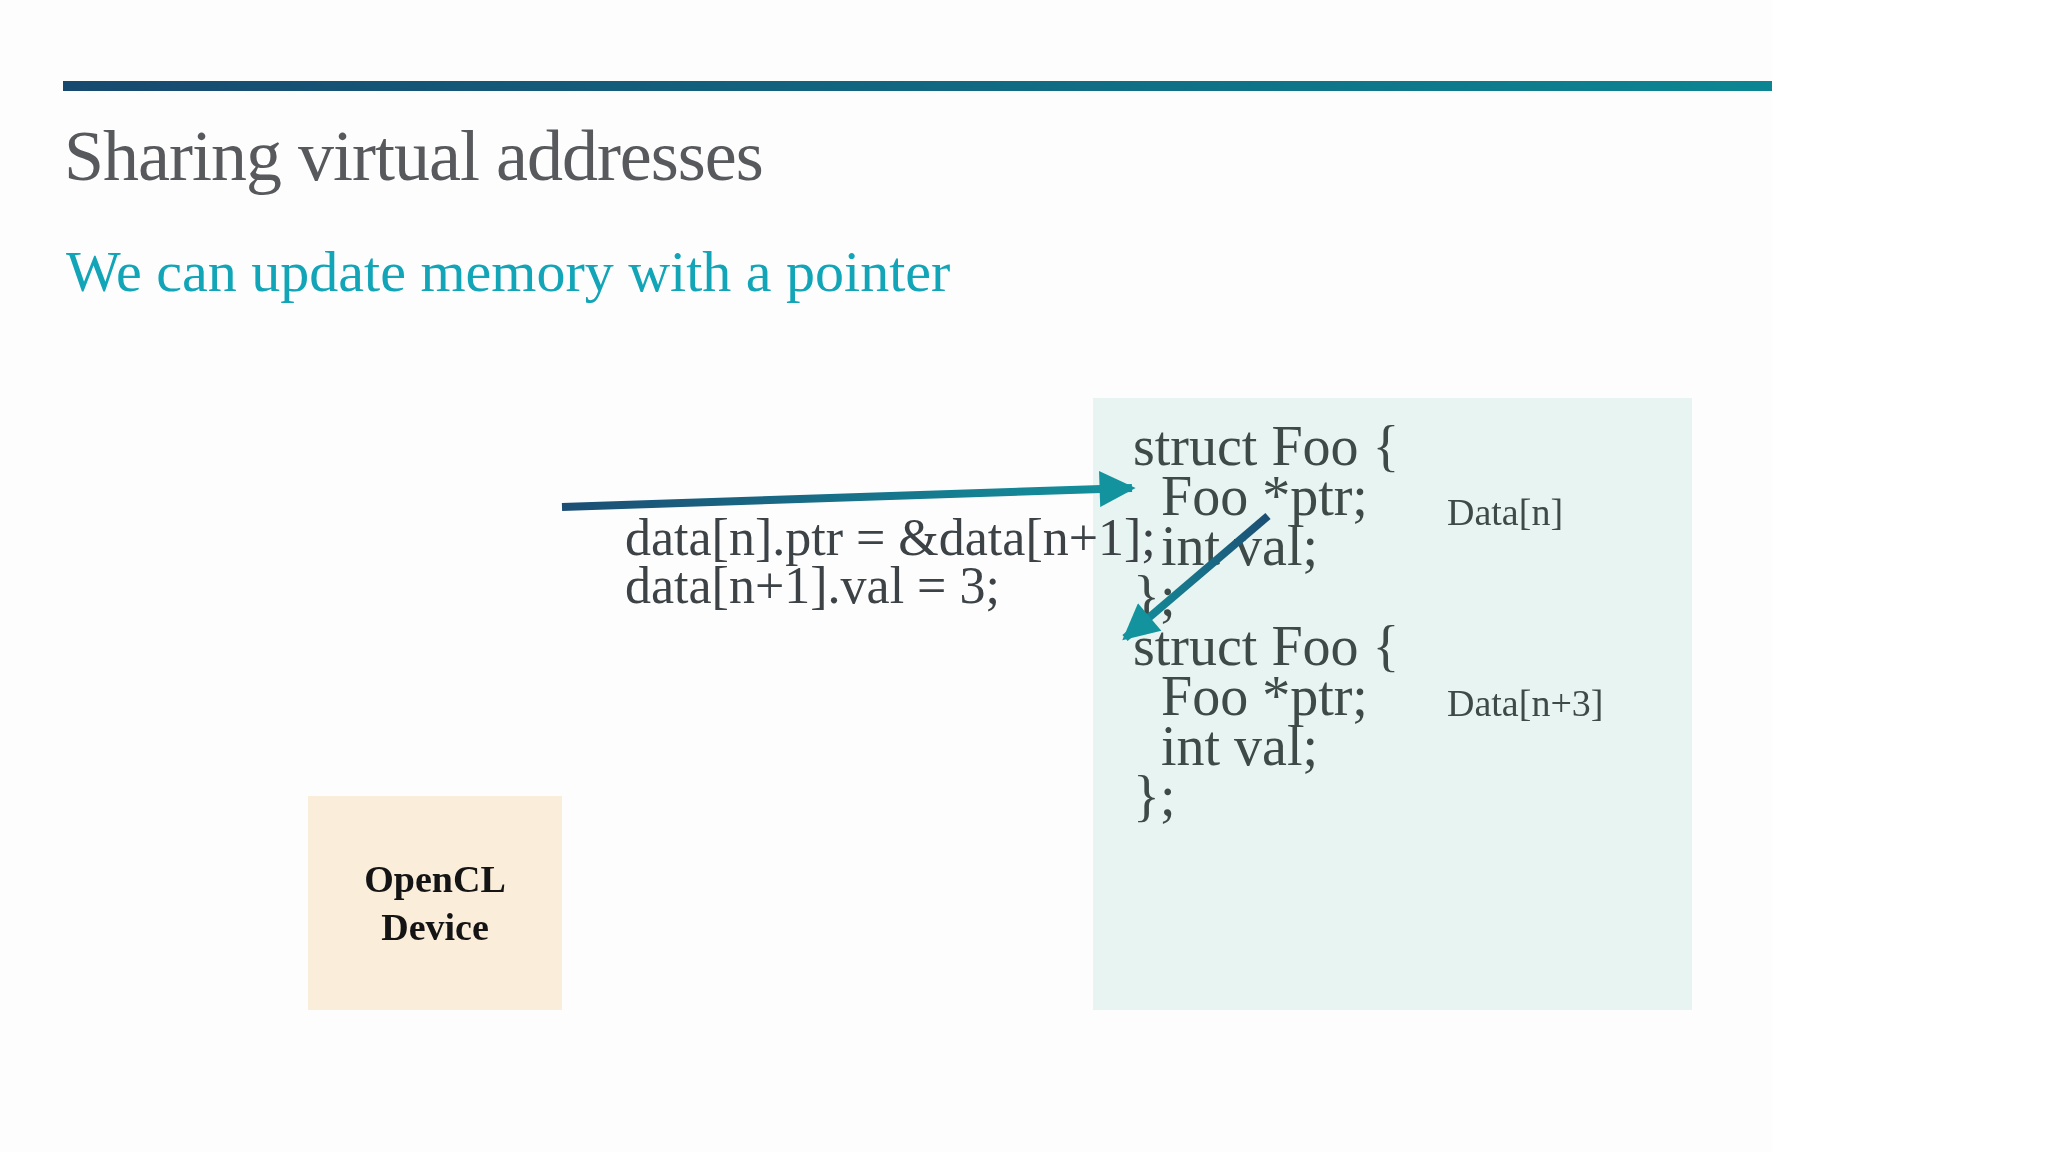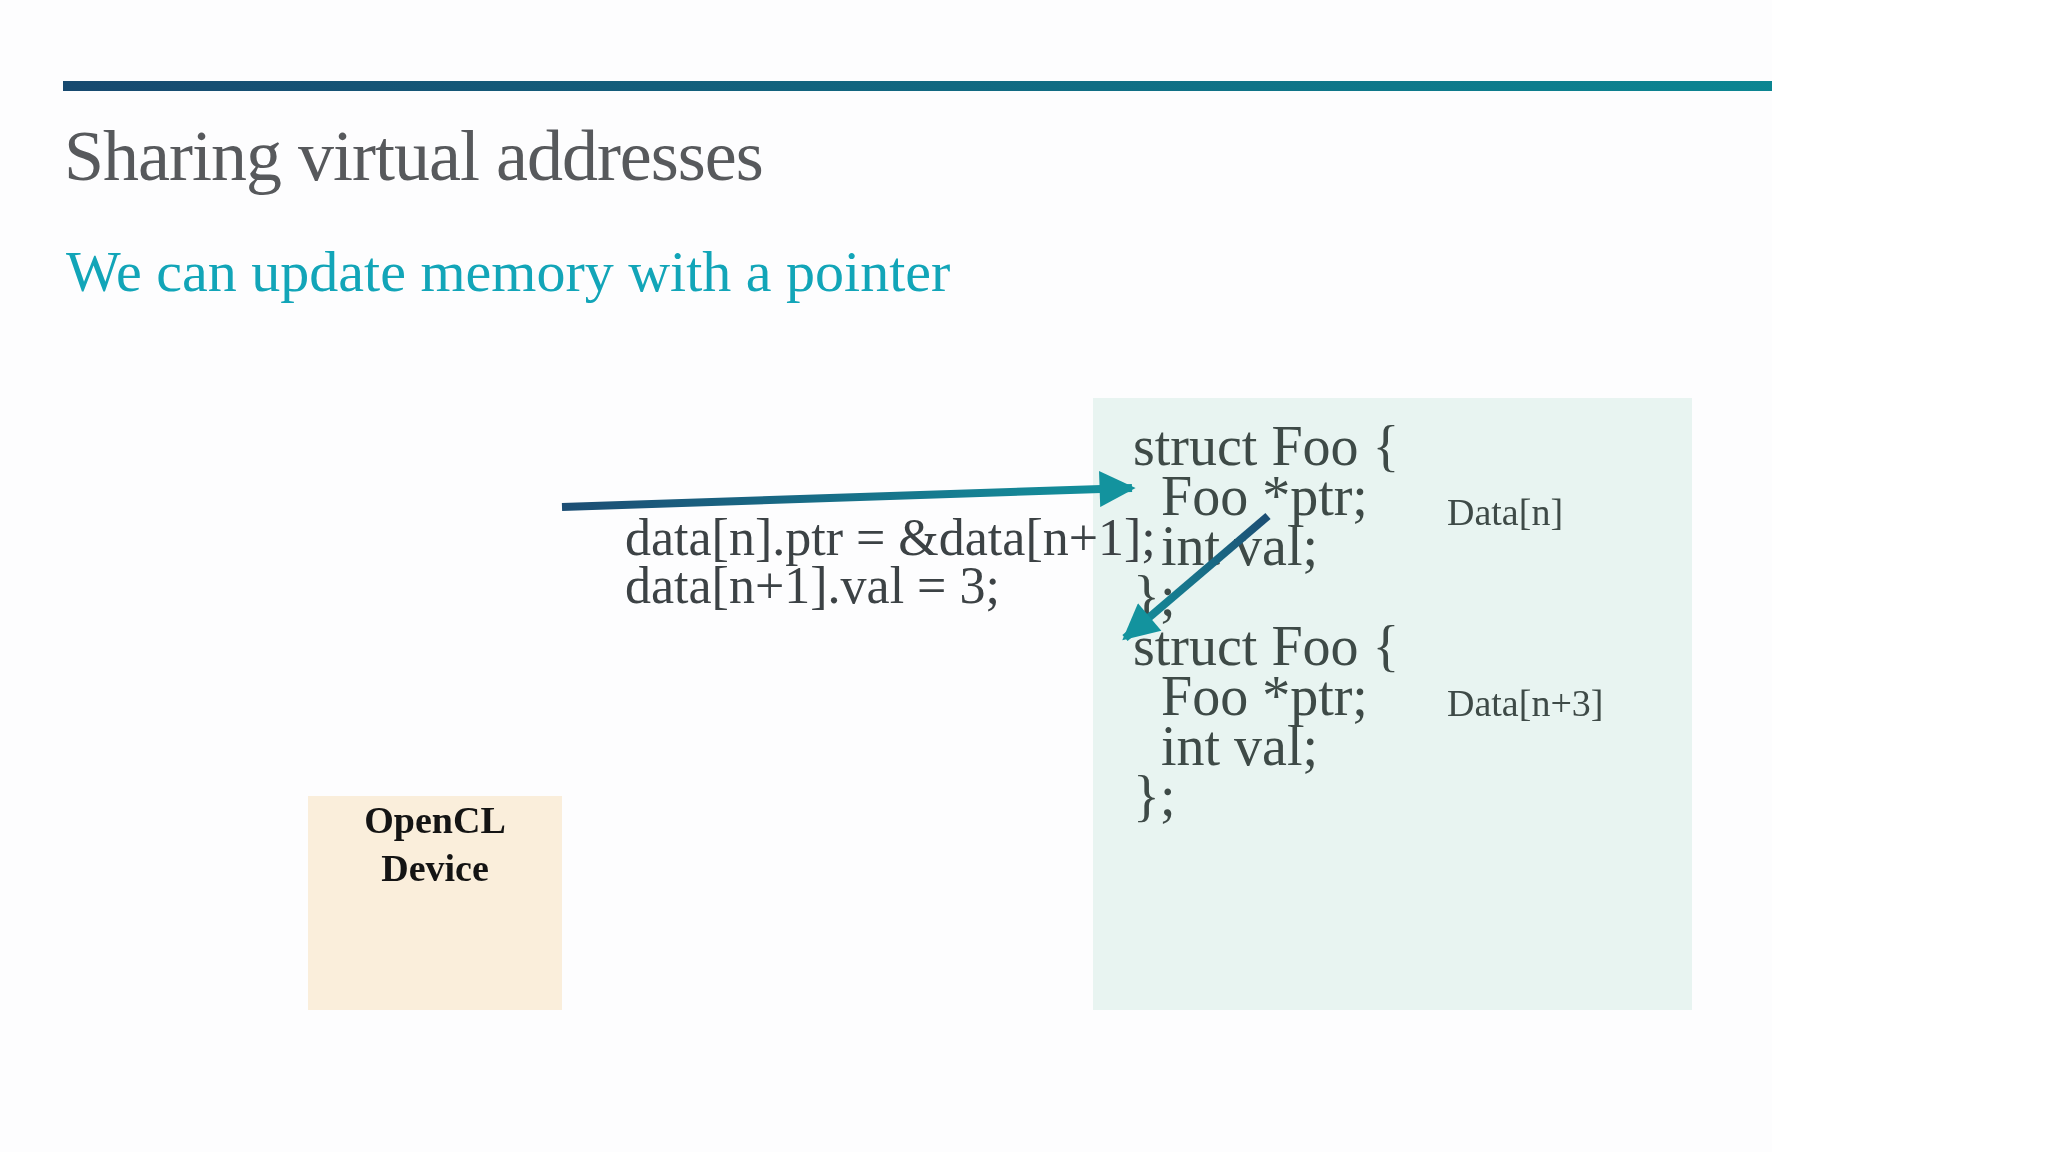--- a/index.html
+++ b/index.html
@@ -37,21 +37,21 @@
     left: 308px; top: 400px;
     width: 254px; height: 212px;
     background: var(--host-fill);
     display: flex; align-items: center; justify-content: center;
   }
   .device-box {
     position: absolute;
     left: 308px; top: 796px;
     width: 254px; height: 214px;
     background: var(--device-fill);
-    display: flex; align-items: flex-start; justify-content: center;
+    display: flex; align-items: center; justify-content: center;
   }
   .box-label {
     font-size: 38px; line-height: 48px;
     font-weight: 600;
     color: var(--label-black);
     text-align: center;
     white-space: pre-line;
   }
   .memory-box {
     position: absolute;

